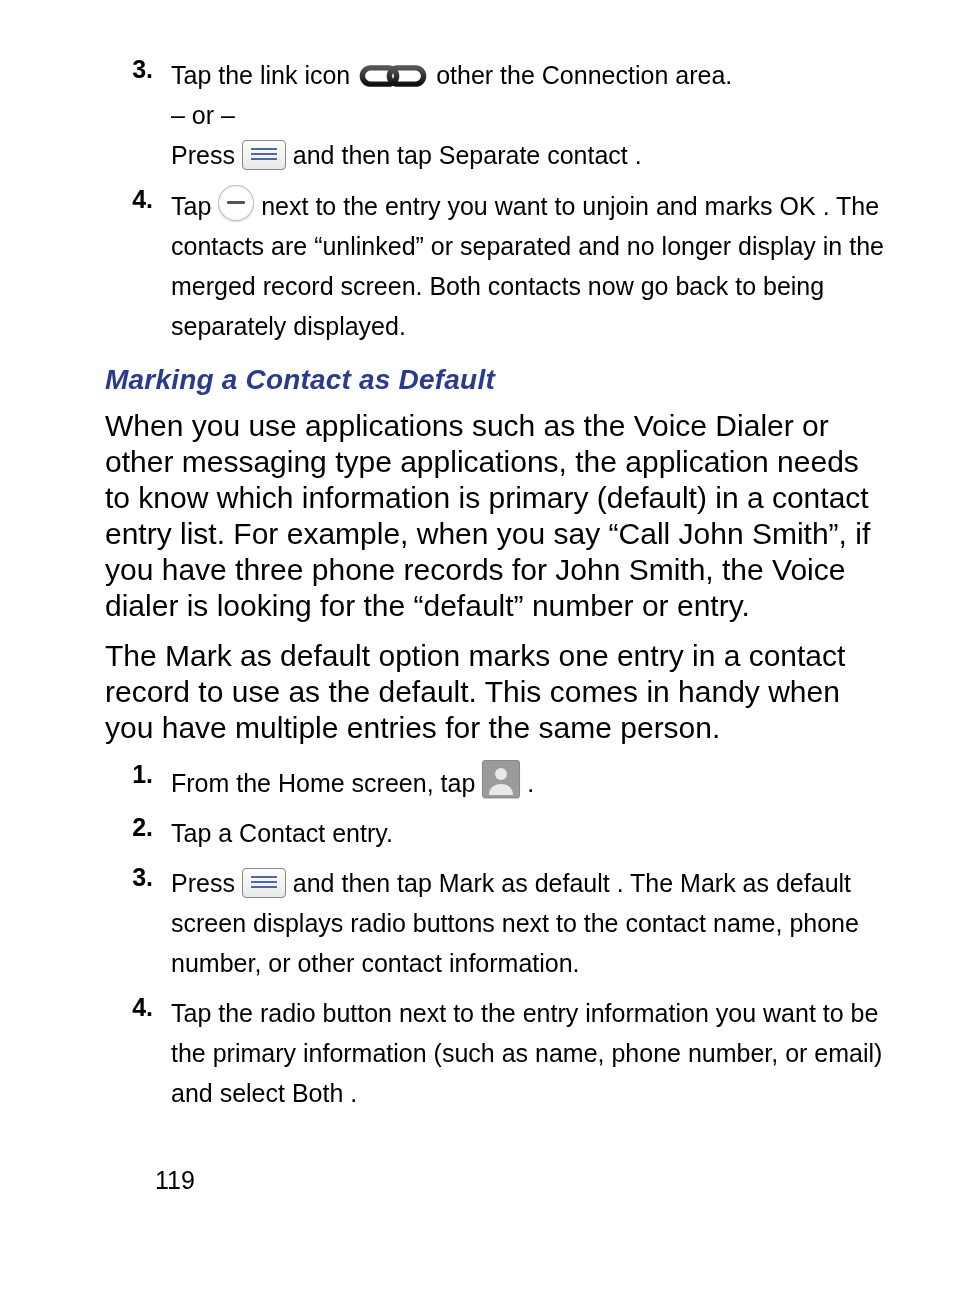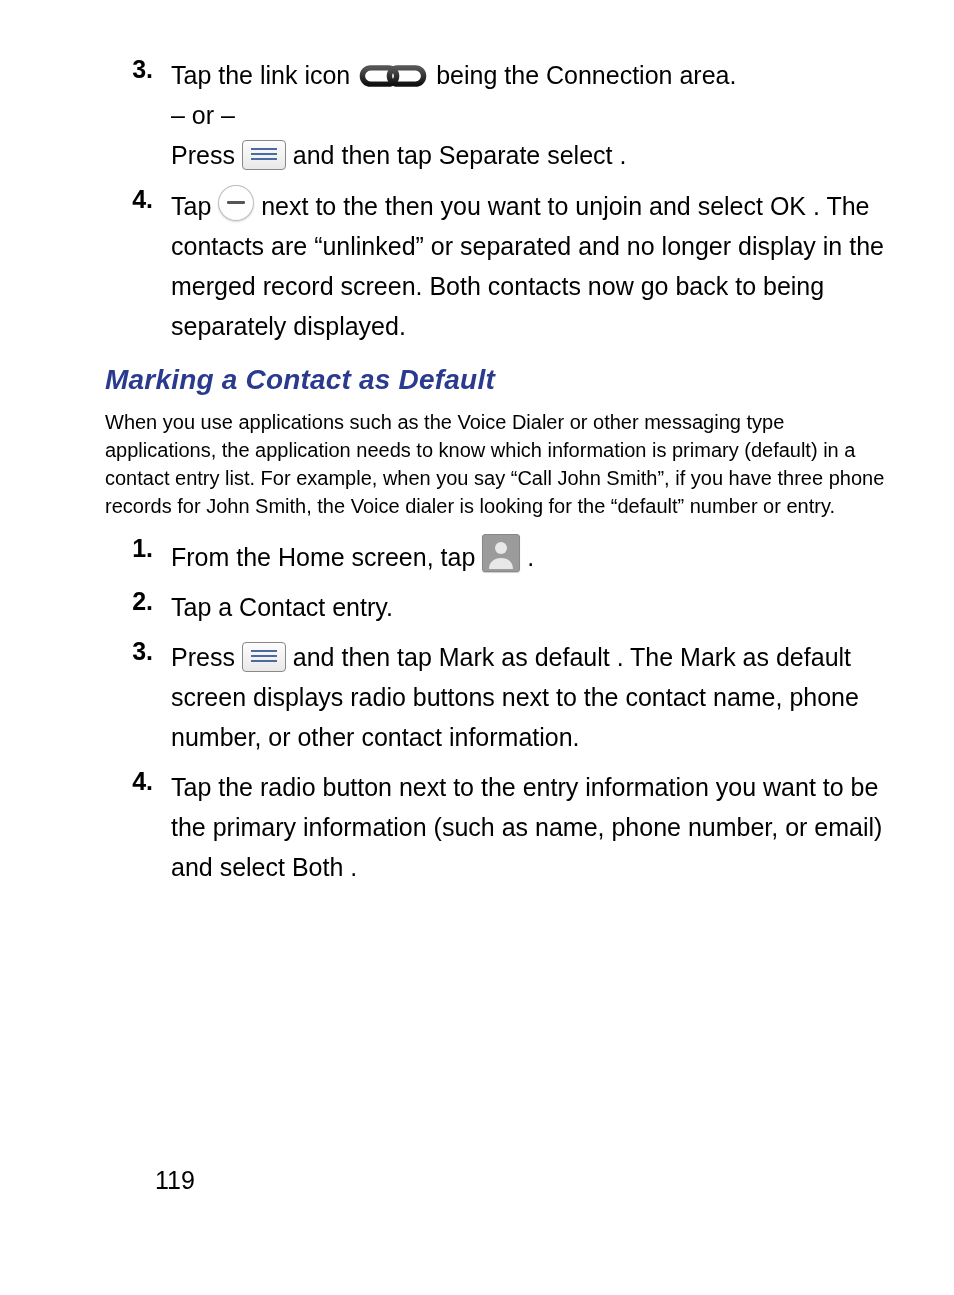--- a/index.html
+++ b/index.html
@@ -40,22 +40,22 @@
   }
   .sec-heading {
     color: #2a3b8f;
     font-weight: 700;
     font-style: italic;
     font-size: 28px;
     margin: 18px 0 12px 0;
     letter-spacing: 0.2px;
   }
   .para {
-    font-size: 20px;
-    line-height: 28px;
+    font-size: 30px;
+    line-height: 36px;
     margin: 8px 4px 14px 0;
   }
   .bold { font-weight: 400; }
   .footer-page {
     position: absolute;
     left: 155px;
     bottom: 100px;
     font-size: 25px;
   }
   
@@ -141,50 +141,55 @@
             <defs>
               <linearGradient id="g1" x1="0" y1="0" x2="0" y2="1">
                 <stop offset="0" stop-color="#555"></stop>
                 <stop offset="1" stop-color="#111"></stop>
               </linearGradient>
             </defs>
             <rect x="6" y="6" rx="9" ry="9" width="38" height="18" fill="none" stroke="url(#g1)" stroke-width="6"></rect>
             <rect x="36" y="6" rx="9" ry="9" width="38" height="18" fill="none" stroke="url(#g1)" stroke-width="6"></rect>
           </svg>
         </span>
-        <span> being the </span>
+        <span> other the </span>
         <span class="bold">Connection</span>
         <span> area.</span>
         <br>
         <span>– or –</span>
         <br>
         <span>Press </span>
         <span class="icon-box menu-icon"></span>
         <span> and then tap </span>
-        <span class="bold">Separate select</span>
+        <span class="bold">Separate contact</span>
         <span>.</span>
       </div>
     </li>
 
     <li>
       <div class="step-num">4.</div>
       <div class="step-body">
         <span>Tap </span>
         <span class="icon-box minus-icon"></span>
-        <span> next to the then you want to unjoin and select </span>
+        <span> next to the entry you want to unjoin and marks </span>
         <span class="bold">OK</span>
         <span>. The contacts are “unlinked” or separated and no longer display in the merged record screen. Both contacts now go back to being separately displayed.</span>
       </div>
     </li>
   </ol>
 
   <div class="sec-heading">Marking a Contact as Default</div>
 
   <div class="para">When you use applications such as the Voice Dialer or other messaging type applications, the application needs to know which information is primary (default) in a contact entry list. For example, when you say “Call John Smith”, if you have three phone records for John Smith, the Voice dialer is looking for the “default” number or entry.</div>
 
+  <div class="para">
+    <span>The </span>
+    <span class="bold">Mark as default</span>
+    <span> option marks one entry in a contact record to use as the default. This comes in handy when you have multiple entries for the same person.</span>
+  </div>
 
   <ol class="steps">
 
     <li>
       <div class="step-num">1.</div>
       <div class="step-body">
         <span>From the Home screen, tap </span>
         <span class="icon-box contacts-icon">
           <svg viewBox="0 0 36 36">
             <circle cx="18" cy="13" r="6" fill="#e8e8e8"></circle>

